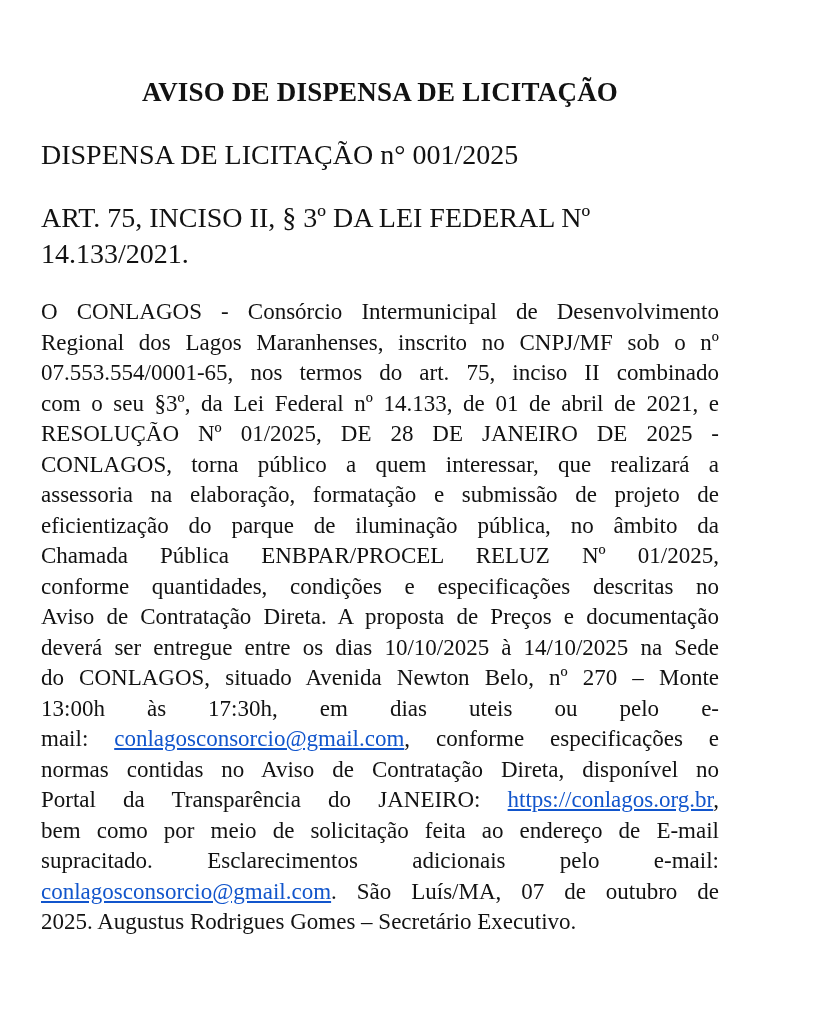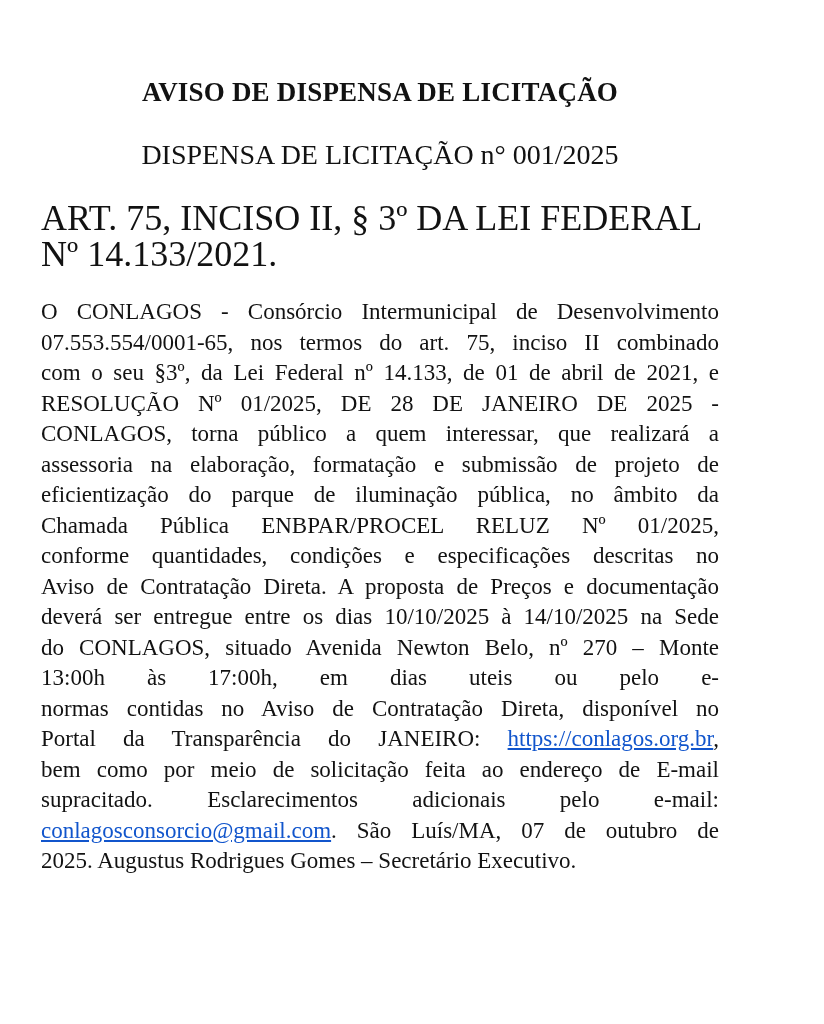--- a/index.html
+++ b/index.html
@@ -25,25 +25,25 @@
     line-height: 34px;
     font-weight: bold;
     text-align: center;
     margin: 0 0 28px 0;
     letter-spacing: 0.2px;
   }
   .subtitle {
     font-size: 28px;
     line-height: 36px;
     font-weight: normal;
-    text-align: center;
+    text-align: left;
     margin: 0 0 27px 0;
   }
   .legal {
-    font-size: 36px;
+    font-size: 28px;
     line-height: 36px;
     font-weight: normal;
     text-align: left;
     margin: 0 0 25px 0;
   }
   .body-text {
     font-size: 23px;
     line-height: 30.5px;
     font-family: Liberation Serif, serif;
   }
@@ -65,32 +65,34 @@
 
 <div class="doc">
   <h1 class="title">AVISO DE DISPENSA DE LICITAÇÃO</h1>
 
   <div class="subtitle">DISPENSA DE LICITAÇÃO n° 001/2025</div>
 
   <div class="legal">ART. 75, INCISO II, § 3º DA LEI FEDERAL Nº 14.133/2021.</div>
 
   <div class="body-text">
       <div class="line"><span>O CONLAGOS - Consórcio Intermunicipal de Desenvolvimento</span></div>
+      <div class="line"><span>Regional dos Lagos Maranhenses, inscrito no CNPJ/MF sob o nº</span></div>
       <div class="line"><span>07.553.554/0001-65, nos termos do art. 75, inciso II combinado</span></div>
       <div class="line"><span>com o seu §3º, da Lei Federal nº 14.133, de 01 de abril de 2021, e</span></div>
       <div class="line"><span>RESOLUÇÃO Nº 01/2025, DE 28 DE JANEIRO DE 2025 -</span></div>
       <div class="line"><span>CONLAGOS, torna público a quem interessar, que realizará a</span></div>
       <div class="line"><span>assessoria na elaboração, formatação e submissão de projeto de</span></div>
       <div class="line"><span>eficientização do parque de iluminação pública, no âmbito da</span></div>
       <div class="line"><span>Chamada Pública ENBPAR/PROCEL RELUZ Nº 01/2025,</span></div>
       <div class="line"><span>conforme quantidades, condições e especificações descritas no</span></div>
       <div class="line"><span>Aviso de Contratação Direta. A proposta de Preços e documentação</span></div>
       <div class="line"><span>deverá ser entregue entre os dias 10/10/2025 à 14/10/2025 na Sede</span></div>
       <div class="line"><span>do CONLAGOS, situado Avenida Newton Belo, nº 270 – Monte</span></div>
-      <div class="line"><span>13:00h às 17:00h, em dias uteis ou pelo e-</span></div>
+      <div class="line"><span>13:00h às 17:30h, em dias uteis ou pelo e-</span></div>
+      <div class="line"><span>mail: </span><a class="link" href="#">conlagosconsorcio@gmail.com</a><span>, conforme especificações e</span></div>
       <div class="line"><span>normas contidas no Aviso de Contratação Direta, disponível no</span></div>
       <div class="line"><span>Portal da Transparência do JANEIRO: </span><a class="link" href="#">https://conlagos.org.br</a><span>,</span></div>
       <div class="line"><span>bem como por meio de solicitação feita ao endereço de E-mail</span></div>
       <div class="line"><span>supracitado. Esclarecimentos adicionais pelo e-mail:</span></div>
       <div class="line"><a class="link" href="#">conlagosconsorcio@gmail.com</a><span>. São Luís/MA, 07 de outubro de</span></div>
       <div class="line last-line"><span>2025. Augustus Rodrigues Gomes – Secretário Executivo.</span></div>
     </div>
 </div>
 
 </body></html>

